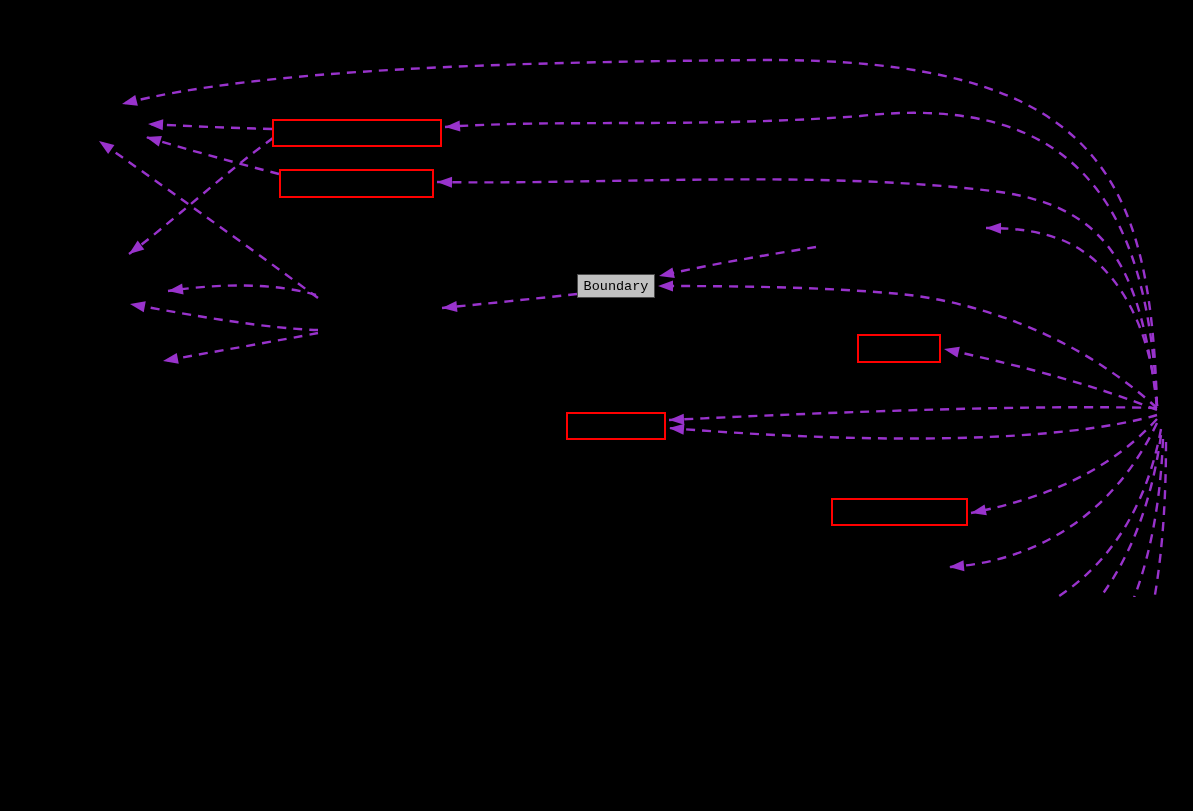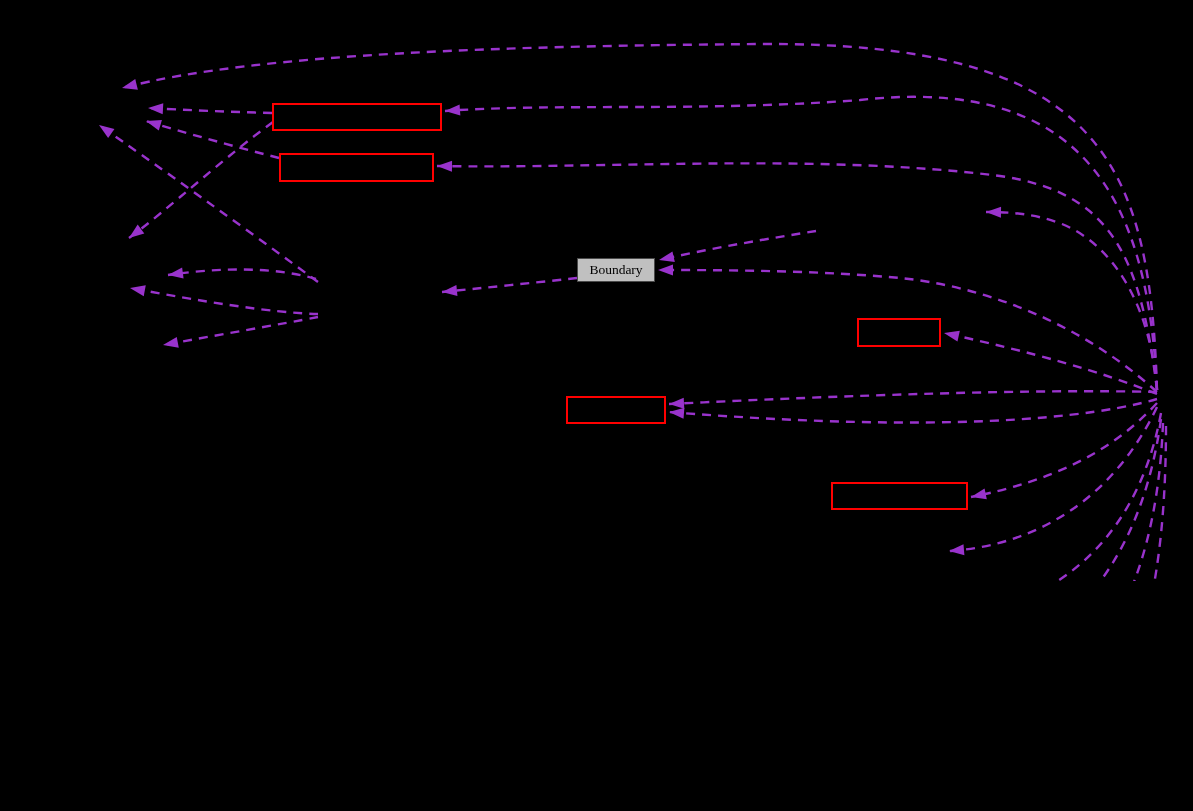--- a/index.html
+++ b/index.html
@@ -1,21 +1,22 @@
 <!DOCTYPE html>
 <html><head>
 <meta charset="utf-8">
 <style>
   html,body{margin:0;padding:0;background:#000;}
   .stage{
     position:relative;
     width:1193px;height:581px;
     background:#000;
     overflow:hidden;
-    font-family:Liberation Serif, serif;
+    font-family:Liberation Mono, monospace;
+    margin-top:16px;
   }
   .stage svg{position:absolute;left:0;top:0;}
   .boundary-node{
     position:absolute;
     box-sizing:border-box;
     display:flex;align-items:center;justify-content:center;
     font-size:13.5px;
     z-index:3;
     cursor:pointer;
   }

